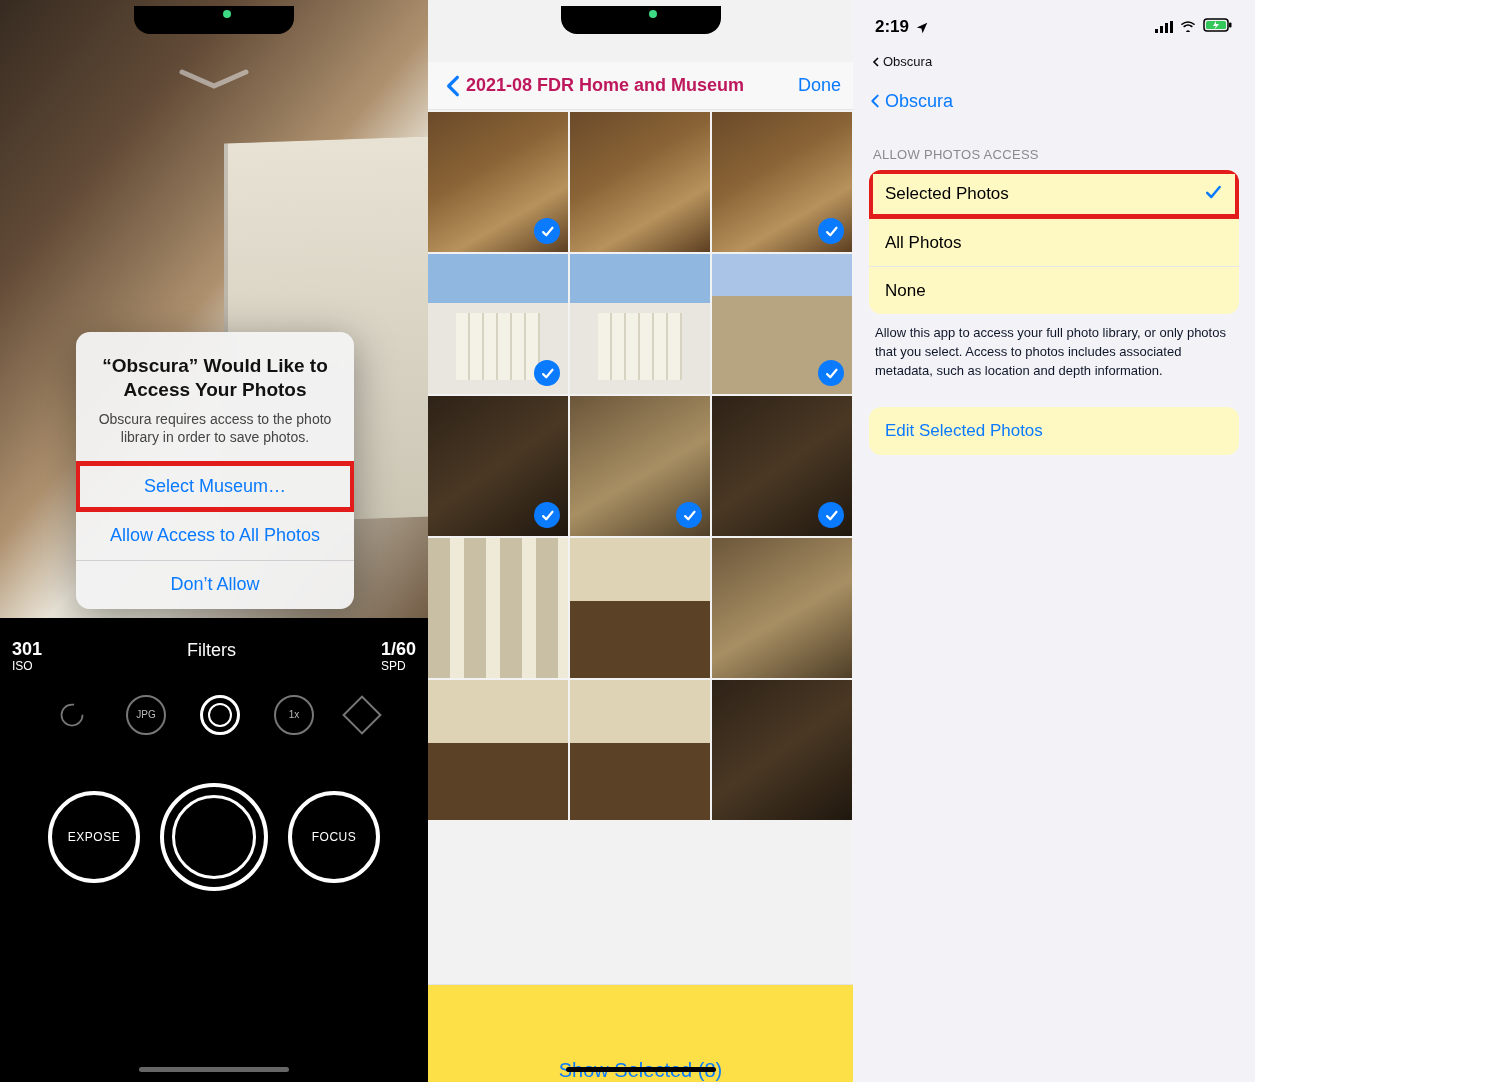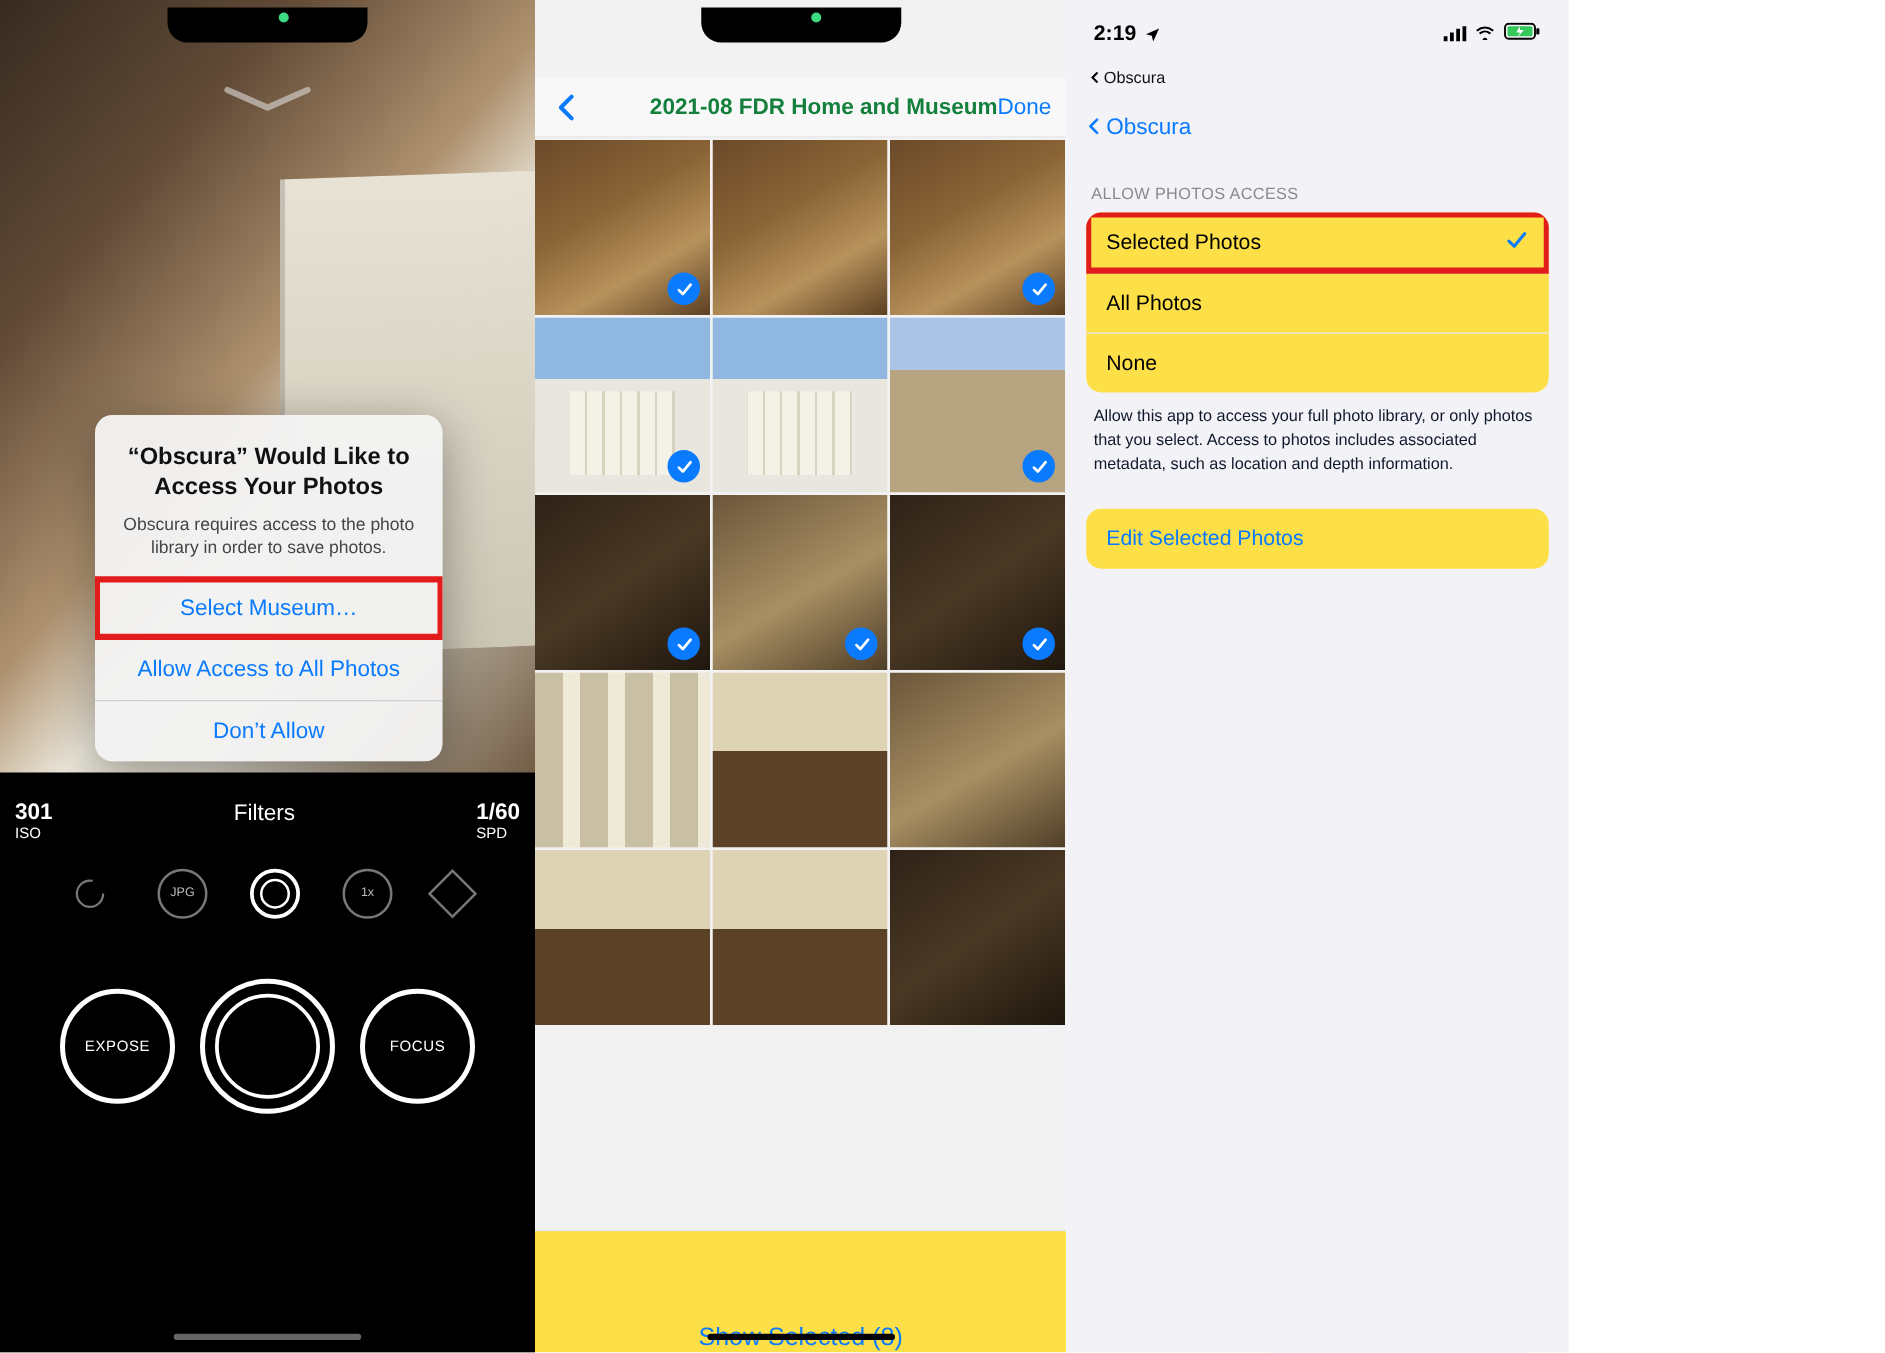--- a/index.html
+++ b/index.html
@@ -72,21 +72,21 @@
   .shutter{width:108px;height:108px;border:4px solid #fff;border-radius:50%;position:relative}
   .shutter::after{content:"";position:absolute;inset:8px;border:3px solid #fff;border-radius:50%}
   .home-ind{position:absolute;bottom:10px;left:50%;transform:translateX(-50%);width:150px;height:5px;border-radius:3px;background:#666}
 
   
   .picker-nav{
     display:flex;align-items:center;height:48px;padding:0 12px;background:#f8f8f8;
     border-bottom:1px solid #e5e5e5;margin-top:62px
   }
   .back-chev{width:26px;height:26px;color:#0a7aff}
-  .picker-title{flex:1;text-align:right;font-size:18px;font-weight:600;color:#15803d;white-space:nowrap;overflow:hidden;text-overflow:ellipsis}
+  .picker-title{flex:1;text-align:left;font-size:18px;font-weight:600;color:#be185d;white-space:nowrap;overflow:hidden;text-overflow:ellipsis}
   .done-link{color:#0a7aff;font-size:18px;font-weight:500}
 
   .grid{display:flex;flex-wrap:wrap;gap:2px;padding:0;margin-top:2px}
   .thumb{width:140px;height:140px;position:relative;overflow:hidden}
   .thumb .img{position:absolute;inset:0}
   .check{
     position:absolute;right:8px;bottom:8px;width:26px;height:26px;border-radius:50%;
     background:#0a7aff;display:flex;align-items:center;justify-content:center
   }
   .check svg{width:15px;height:15px}
@@ -116,21 +116,21 @@
   .sig-bars{display:flex;align-items:flex-end;gap:2px;height:12px}
   .sig-bars span{width:3px;background:#000}
   .breadcrumb-back{font-size:13px;color:#111;padding:0 18px 6px;display:flex;align-items:center;gap:2px}
   .breadcrumb-back svg{width:10px;height:10px}
 
   .nav-row{display:flex;align-items:center;height:52px;padding:0 14px}
   .nav-back{display:flex;align-items:center;color:#0a7aff;font-size:18px;gap:2px}
   .nav-title{flex:1;text-align:center;font-size:18px;font-weight:600;color:#000;margin-left:-70px}
 
   .section-label{font-size:13px;color:#8a8a8e;letter-spacing:.3px;padding:20px 20px 8px;text-transform:uppercase}
-  .list-group{margin:0 16px;background:#fde047;border-radius:12px;overflow:hidden}
+  .list-group{margin:0 16px;background:#fef9c3;border-radius:12px;overflow:hidden}
   .list-row{
     display:flex;align-items:center;justify-content:space-between;
     height:48px;padding:0 16px;font-size:17px;color:#000;border-top:1px solid #e6e6ea
   }
   .list-row:first-child{border-top:none}
   .checkmark{color:#0a7aff}
   .footer-note{font-size:13px;color:#0f172a;line-height:1.45;padding:10px 22px 0}
   .edit-row{color:#0a7aff}
 </style>
 </head>

